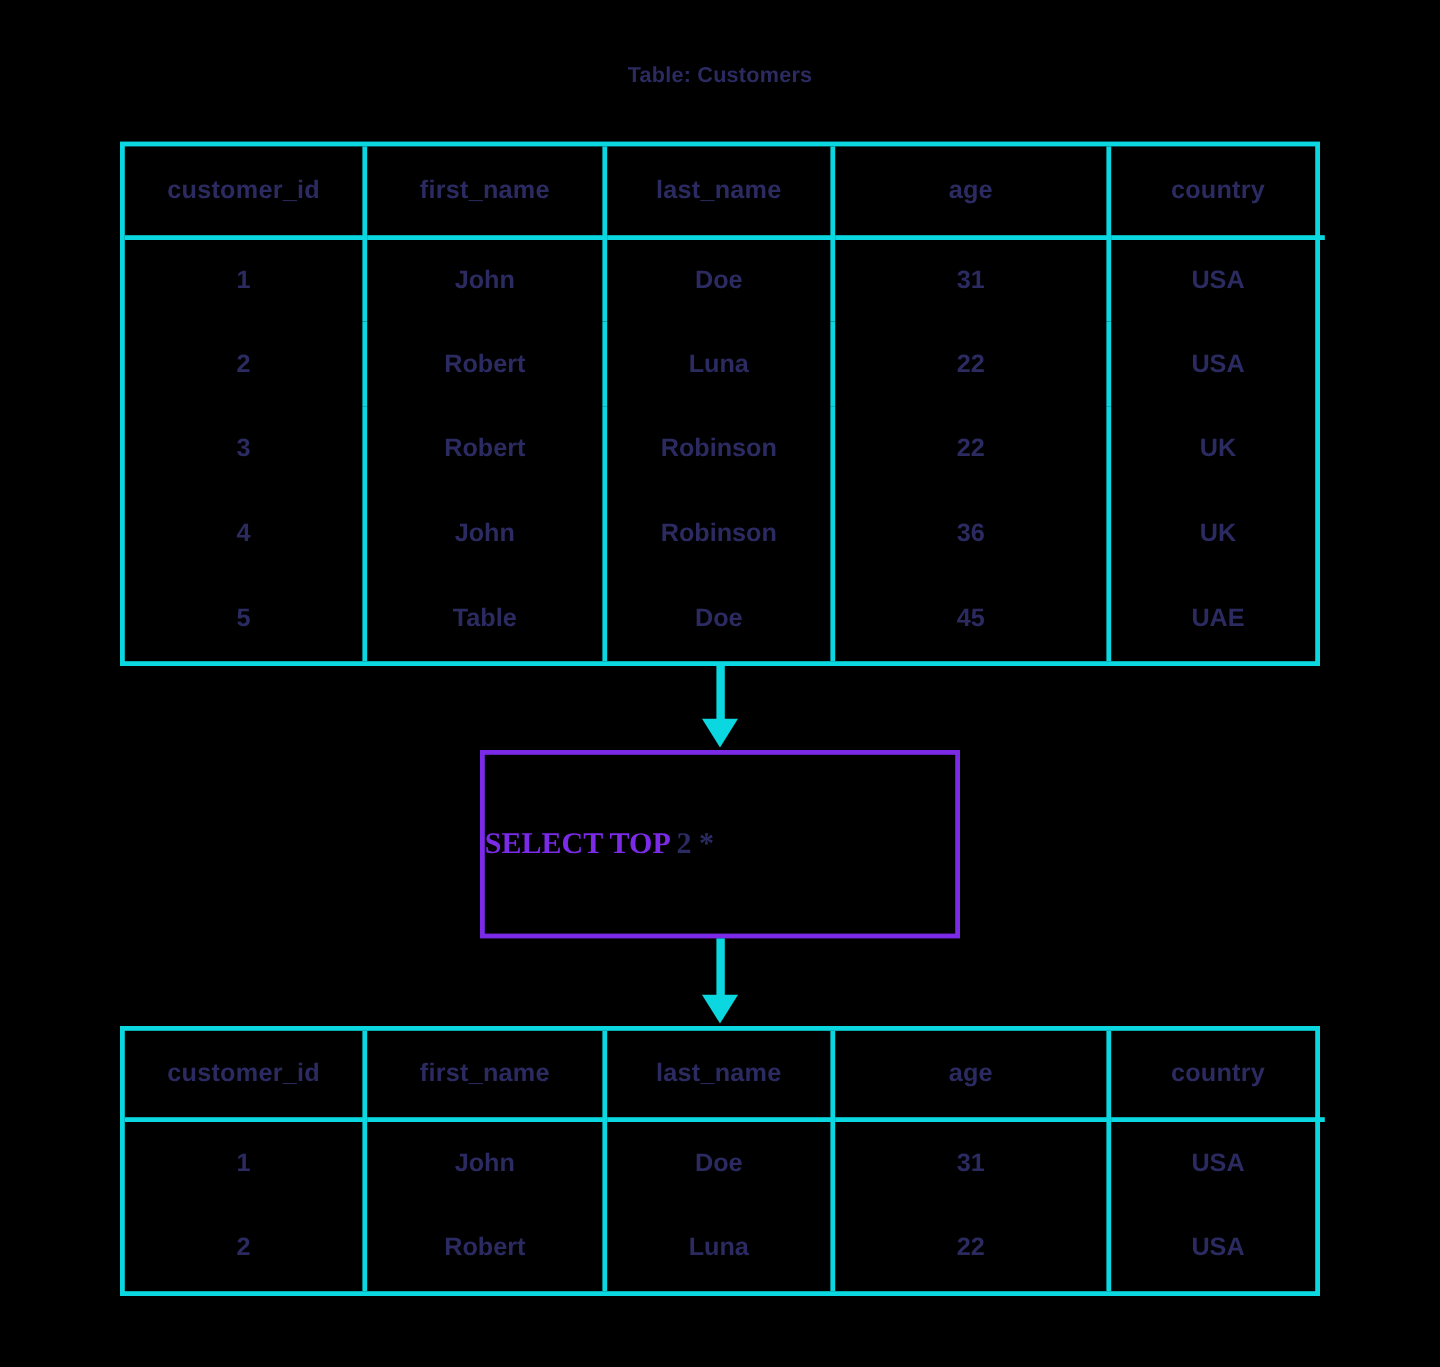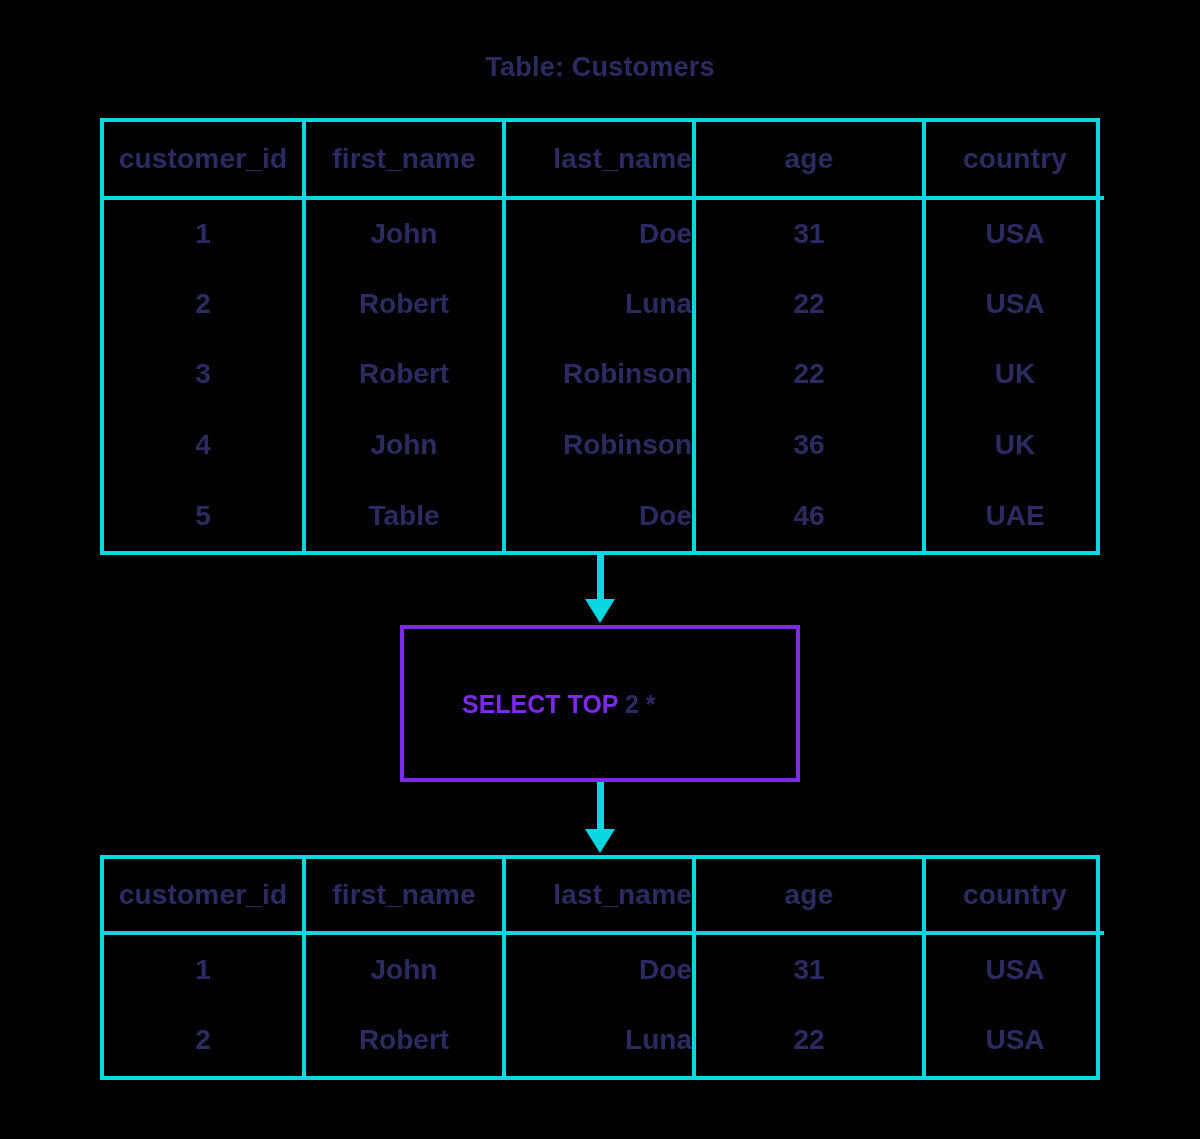--- a/index.html
+++ b/index.html
@@ -16,21 +16,21 @@
   }
 
   
   #diagram-title {
     position: absolute;
     left: 0;
     top: 52px;
     width: 1200px;
     text-align: center;
     color: #2b2b62;
-    font-size: 27px;
+    font-size: 18px;
     font-weight: 700;
     letter-spacing: 0.2px;
   }
 
   
   .sql-table {
     position: absolute;
     left: 100px;
     width: 1000px;
     border: 4px solid #0ad7e0;
@@ -46,58 +46,58 @@
     height: 100%;
     table-layout: fixed;
     border-collapse: collapse;
   }
   .t-row { display: table-row; }
   .t-cell {
     display: table-cell;
     vertical-align: middle;
     text-align: center;
     color: #2b2b62;
-    font-size: 28px;
+    font-size: 21px;
     font-weight: 700;
     border-right: 4px solid #0ad7e0;
     box-sizing: border-box;
   }
   .t-cell:last-child { border-right: none; }
 
   .header-row .t-cell {
     border-bottom: 4px solid #0ad7e0;
     font-weight: 600;
     letter-spacing: 0.2px;
   }
   #source-table .header-row { height: 74px; }
   #result-table .header-row { height: 72px; }
 
   #source-table .body-row { height: 69px; }
   #result-table .body-row { height: 69px; }
 
   
   .col-1 { width: 200px; }
   .col-2 { width: 200px; }
-  .col-3 { width: 190px; text-align: right; }
+  .col-3 { width: 190px; }
   .col-4 { width: 230px; }
   .col-5 { width: 180px; }
 
   
   #query-box {
     position: absolute;
     left: 400px;
     top: 625px;
     width: 400px;
     height: 157px;
     border: 4px solid #7b2ae8;
     box-sizing: border-box;
     display: flex;
     flex-direction: column;
     justify-content: center;
-    padding-left: 58px;
+    font-family: Liberation Serif, serif;
   }
   .query-line {
     font-size: 25px;
     font-weight: 700;
     color: #2b2b62;
     line-height: 48px;
     white-space: pre;
   }
   .kw { color: #7b2ae8; font-weight: 700; }
   .lit { color: #2b2b62; font-weight: 700; }
@@ -168,21 +168,21 @@
       <div class="t-cell col-1">4</div>
       <div class="t-cell col-2">John</div>
       <div class="t-cell col-3">Robinson</div>
       <div class="t-cell col-4">36</div>
       <div class="t-cell col-5">UK</div>
     </div>
     <div class="t-row body-row">
       <div class="t-cell col-1">5</div>
       <div class="t-cell col-2">Table</div>
       <div class="t-cell col-3">Doe</div>
-      <div class="t-cell col-4">46</div>
+      <div class="t-cell col-4">45</div>
       <div class="t-cell col-5">UAE</div>
     </div>
   </div>
 </div>
 
 <div id="arrow-top" class="arrow">
   <div class="arrow-shaft"></div>
   <div class="arrow-head"></div>
 </div>
 

